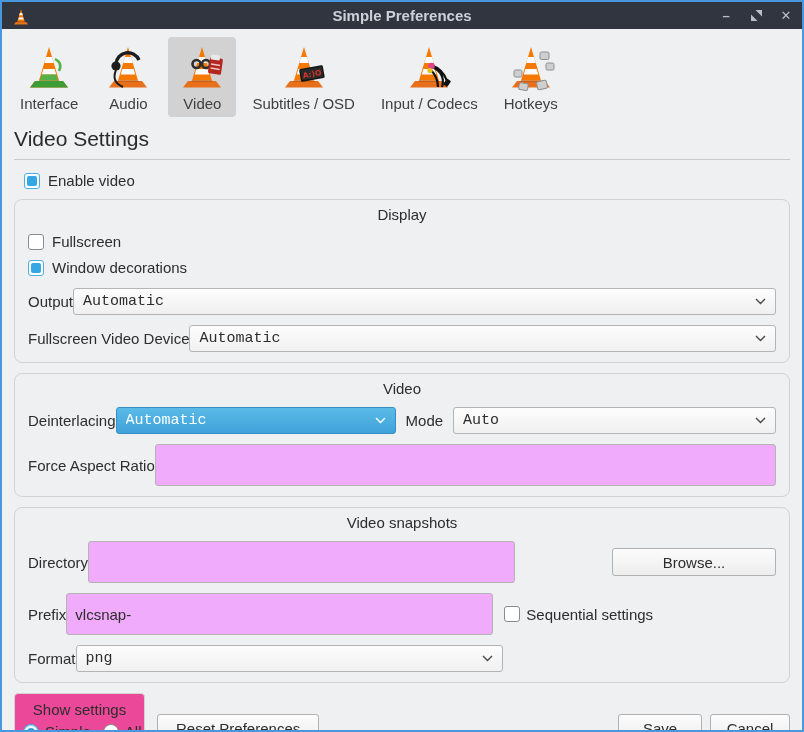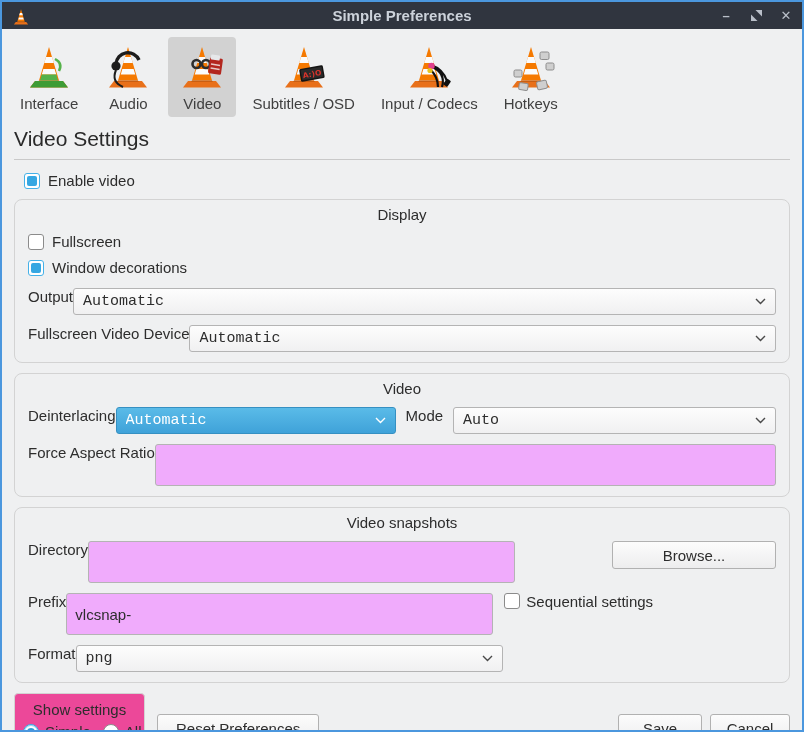--- a/index.html
+++ b/index.html
@@ -54,21 +54,21 @@
   h1.page-title { font-size: 21px; font-weight: normal; color: #2a2a2a; margin: 6px 0 8px; }
   .divider { border-top: 1px solid #c9c9c9; margin-bottom: 12px; }
   .enable-row { display: flex; align-items: center; gap: 8px; padding-left: 10px; margin-bottom: 10px; }
   
   .group {
     border: 1px solid #d3d3d3; border-radius: 8px;
     padding: 4px 13px 10px; margin-bottom: 10px;
     background: #eff0f1;
   }
   .group-title { text-align: center; font-size: 15px; color: #2d2d2d; padding: 2px 0 1px; }
-  .row { display: flex; align-items: flex-start; margin-top: 10px; }
+  .row { display: flex; align-items: center; margin-top: 10px; }
   .row .lbl { flex: none; }
   .lbl-display { flex: 0 0 377px; }
   .lbl-narrow { flex: 0 0 135px; }
   
   .combo {
     height: 27px; display: flex; align-items: center;
     background: linear-gradient(#fdfdfd, #f0f0f1);
     border: 1px solid #b4b4b4; border-radius: 3px;
     padding: 0 9px; position: relative; cursor: default; font-family: Liberation Mono, monospace;
   }

